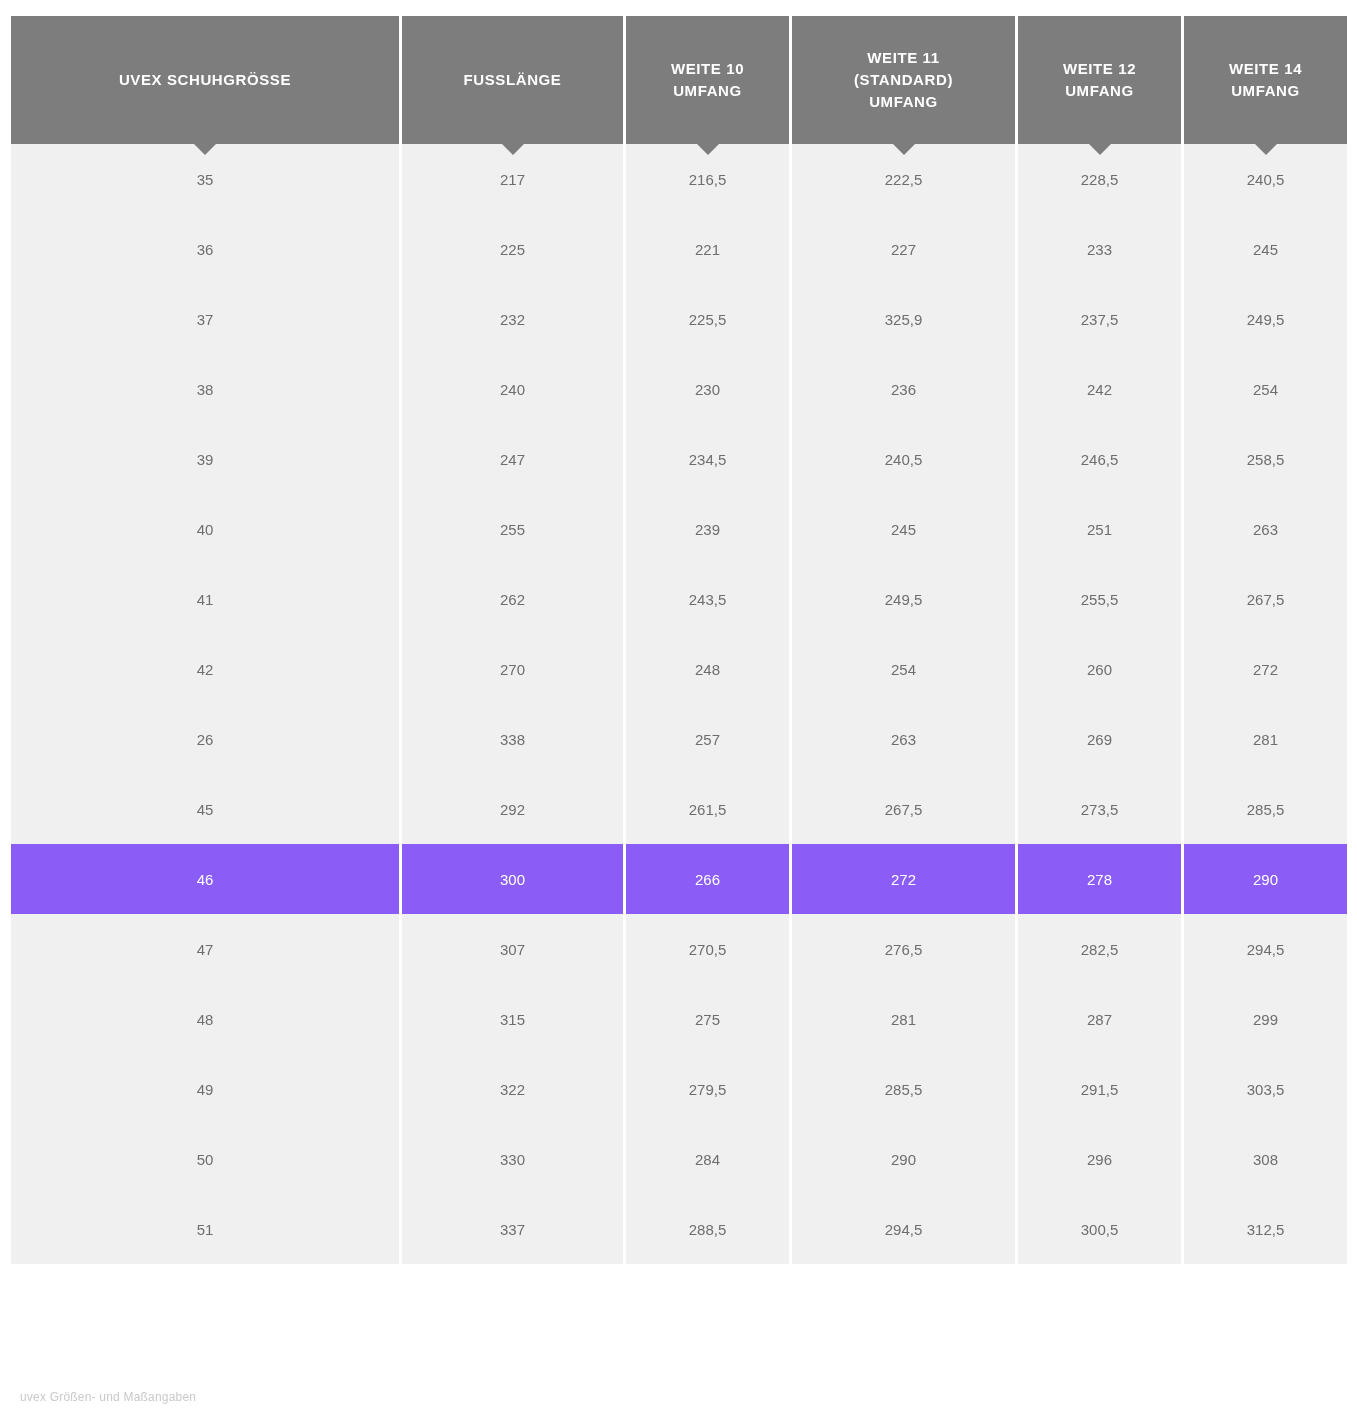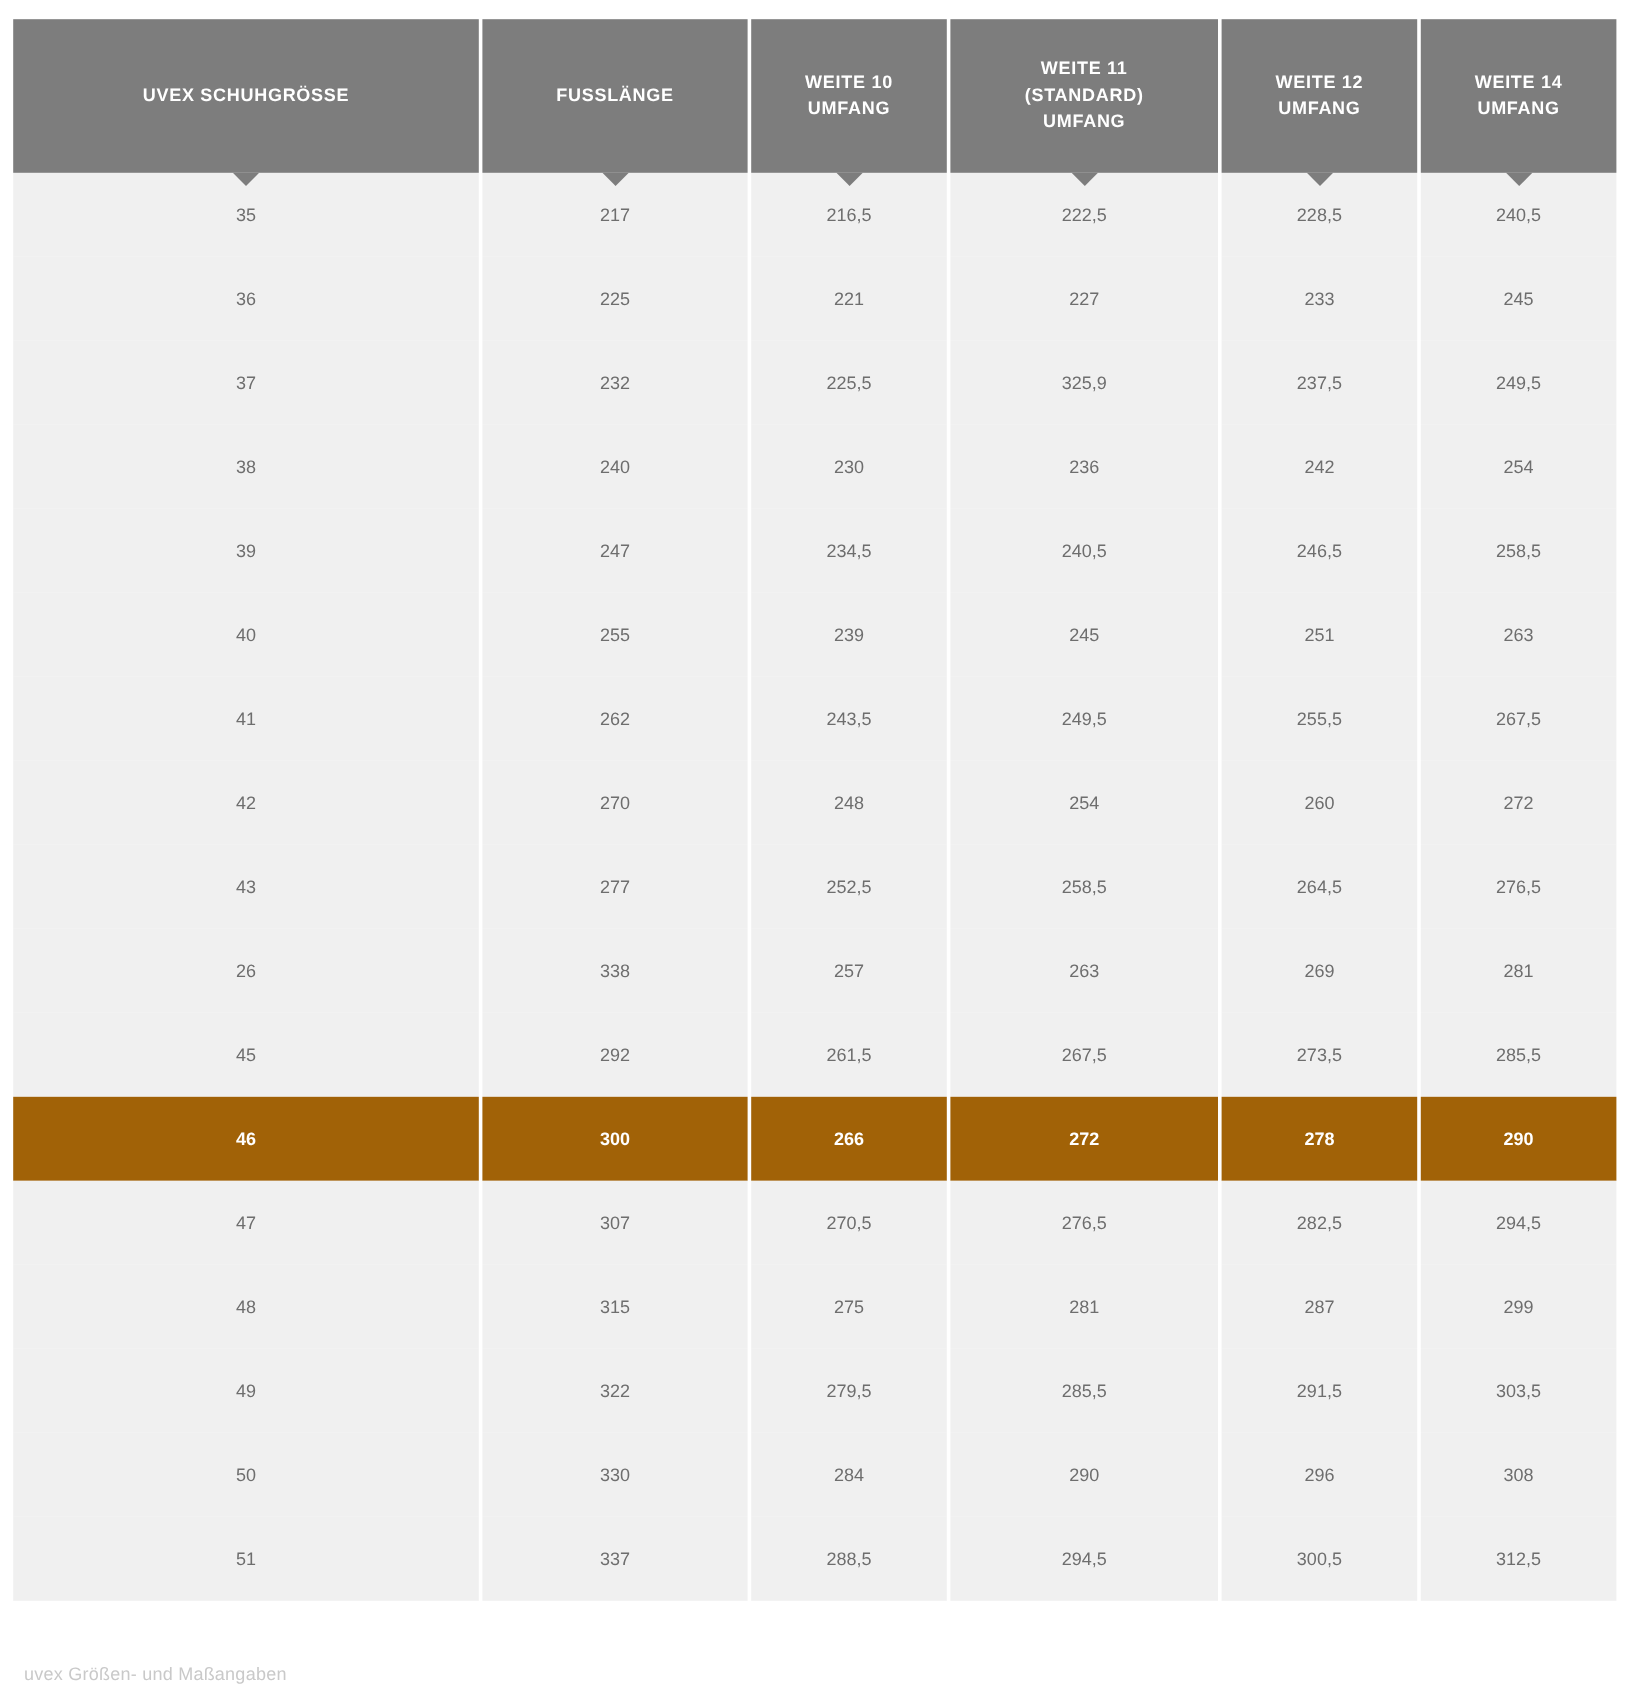--- a/index.html
+++ b/index.html
@@ -56,35 +56,34 @@
     background: #f0f0f0;
     color: #6e6e6e;
     font-size: 15px;
     text-align: center;
     height: 68px;
     vertical-align: middle;
     border: 0;
     font-weight: normal;
   }
   table.size-table tbody tr.highlight td {
-    background: #a16207;
+    background: #8b5cf6;
     color: #ffffff;
-    font-weight: bold;
   }
   .col-1 { width: 388px; }
   .col-2 { width: 221px; }
   .col-3 { width: 163px; }
   .col-4 { width: 223px; }
   .col-5 { width: 163px; }
   .col-6 { width: 163px; }
   .caption {
     position: absolute;
     left: 20px;
     bottom: 18px;
-    font-size: 15px;
+    font-size: 12px;
     color: #c9c9c9;
     letter-spacing: 0.2px;
     margin-top: 45px;
   }
 </style>
 </head>
 <body>
 
 <div id="page">
 
@@ -189,28 +188,20 @@
         </tr>
         <tr>
           <td>42</td>
           <td>270</td>
           <td>248</td>
           <td>254</td>
           <td>260</td>
           <td>272</td>
         </tr>
         <tr>
-          <td>43</td>
-          <td>277</td>
-          <td>252,5</td>
-          <td>258,5</td>
-          <td>264,5</td>
-          <td>276,5</td>
-        </tr>
-        <tr>
           <td>26</td>
           <td>338</td>
           <td>257</td>
           <td>263</td>
           <td>269</td>
           <td>281</td>
         </tr>
         <tr>
           <td>45</td>
           <td>292</td>

